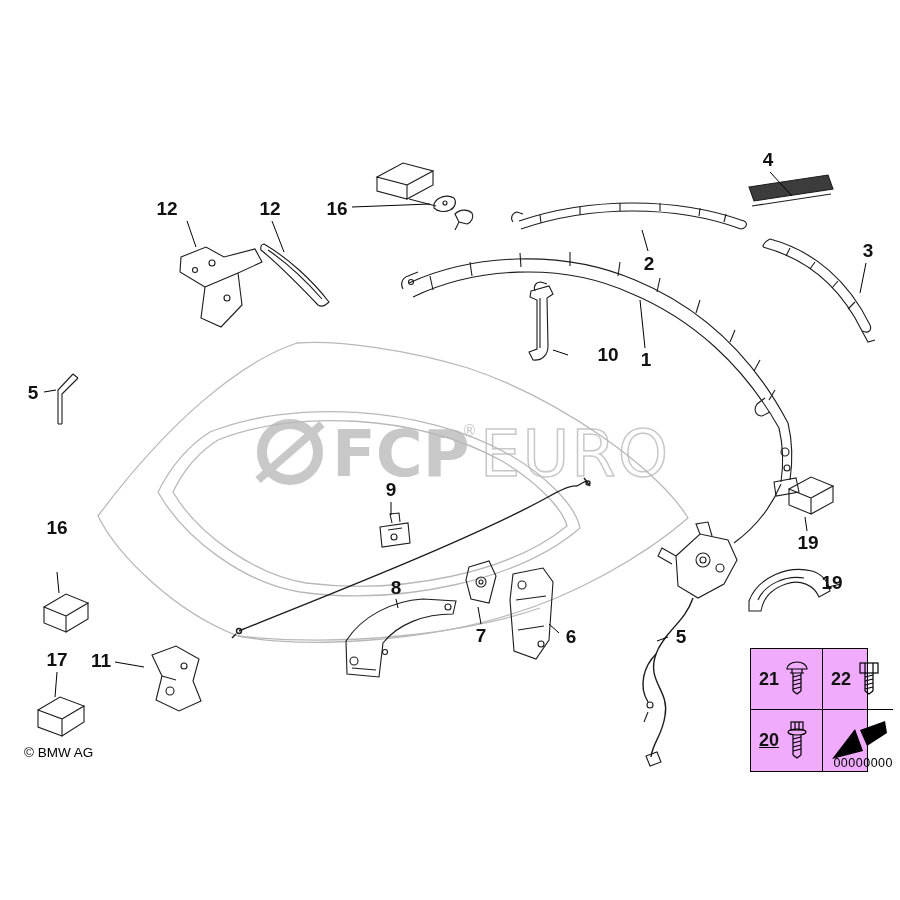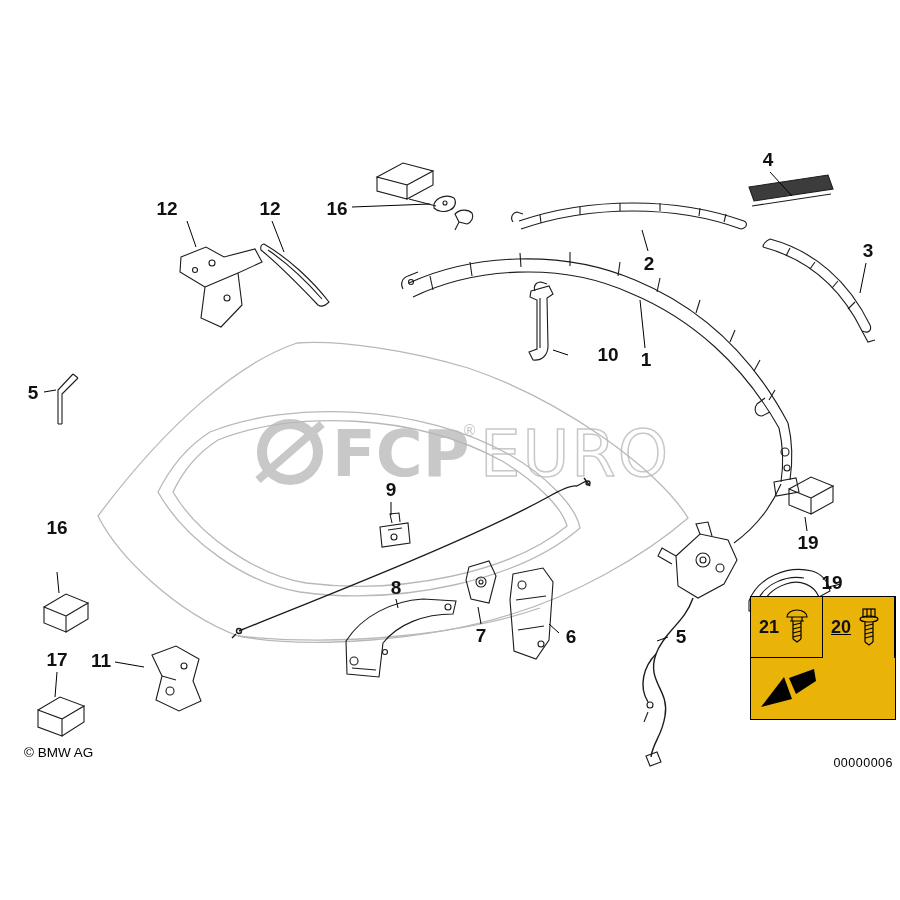--- a/index.html
+++ b/index.html
@@ -5,23 +5,23 @@
   html,body{margin:0;padding:0;background:#fff;}
   .stage{position:relative;width:900px;height:900px;background:#fff;overflow:hidden;
          font-family:"Liberation Sans", sans-serif;}
   .art,.wm{position:absolute;left:0;top:0;}
   .wm{left:246px;top:402px;}
   .callout{position:absolute;transform:translate(-50%,-50%);
            font:700 19px "Liberation Sans", sans-serif;color:#111;white-space:nowrap;}
   .footer-copy{position:absolute;left:24px;top:745px;font-size:13.5px;color:#000;}
   .part-number{position:absolute;left:793px;top:756px;width:100px;text-align:right;
                font-size:12.5px;color:#000;letter-spacing:.5px;}
-  .ref-table{position:absolute;left:750px;top:596px;width:146px;height:124px;
+  .ref-table{position:absolute;left:750px;top:648px;width:118px;height:124px;
              border:1.5px solid #000;box-sizing:border-box;display:grid;
-             grid-template-columns:72px 1fr;grid-template-rows:1fr 1fr;background:#eab308;}
+             grid-template-columns:72px 1fr;grid-template-rows:1fr 1fr;background:#f0abfc;}
   .rt-cell{display:flex;align-items:center;justify-content:flex-start;gap:6px;
            padding:4px 4px 4px 8px;box-sizing:border-box;}
   .rt-cell.tl{border-right:1.5px solid #000;border-bottom:1.5px solid #000;}
   .rt-cell.tr{border-bottom:1.5px solid #000;}
   .rt-cell.bl{border-right:1.5px solid #000;text-decoration:underline;}
   .rt-cell.br{justify-content:center;padding:4px;}
   .rt-num{font:700 18px "Liberation Sans", sans-serif;color:#111;}
 </style>
 </head>
 <body>
@@ -225,33 +225,42 @@
   <div class="ref-table">
     <div class="rt-cell tl">
       <span class="rt-num">21</span>
       <svg width="24" height="40" viewBox="0 0 24 40" fill="none" stroke="#000" stroke-width="1.2">
         <path d="M2,10 A10,7 0 0 1 22,10 L2,10 Z"></path>
         <path d="M7,10 L7,14 M17,10 L17,14 M5,14 L19,14"></path>
         <path d="M8,14 L8,32 M16,14 L16,32"></path>
         <path d="M8,18 L16,16 M8,22 L16,20 M8,26 L16,24 M8,30 L16,28 M8,32 L12,35 L16,32"></path>
       </svg>
     </div>
+    <div class="rt-cell tr">
+      <span class="rt-num">22</span>
+      <svg width="24" height="36" viewBox="0 0 24 36" fill="none" stroke="#000" stroke-width="1.2">
+        <rect x="3" y="2" width="18" height="10"></rect>
+        <path d="M8,2 L8,12 M16,2 L16,12"></path>
+        <path d="M8,12 L8,30 M16,12 L16,30"></path>
+        <path d="M8,16 L16,14 M8,20 L16,18 M8,24 L16,22 M8,28 L16,26 M8,30 L12,33 L16,30"></path>
+      </svg>
+    </div>
     <div class="rt-cell bl">
       <span class="rt-num">20</span>
       <svg width="24" height="40" viewBox="0 0 24 40" fill="none" stroke="#000" stroke-width="1.2">
         <rect x="6" y="1" width="12" height="8"></rect>
         <path d="M10,1 L10,9 M14,1 L14,9"></path>
         <ellipse cx="12" cy="11" rx="9" ry="3"></ellipse>
         <path d="M8,14 L8,34 M16,14 L16,34"></path>
         <path d="M8,18 L16,16 M8,22 L16,20 M8,26 L16,24 M8,30 L16,28 M8,34 L12,37 L16,34"></path>
       </svg>
     </div>
     <div class="rt-cell br">
       <svg width="62" height="46" viewBox="0 0 62 46">
         <polygon points="5,41 28,11 36,33" fill="#000"></polygon>
         <polygon points="33,12 58,3 60,15 40,28" fill="#000"></polygon>
       </svg>
     </div>
   </div>
 
   <div class="footer-copy">© BMW AG</div>
-  <div class="part-number">00000006</div>
+  <div class="part-number">00000000</div>
 </div>
 
 </body></html>

